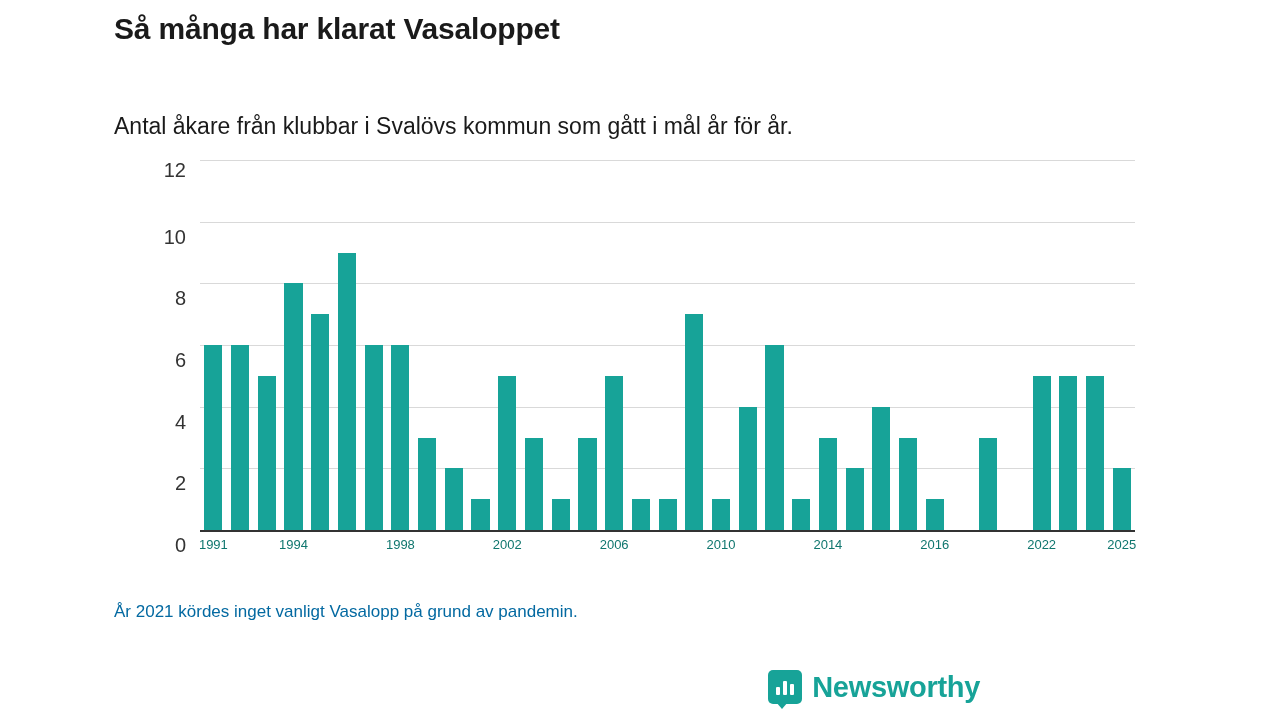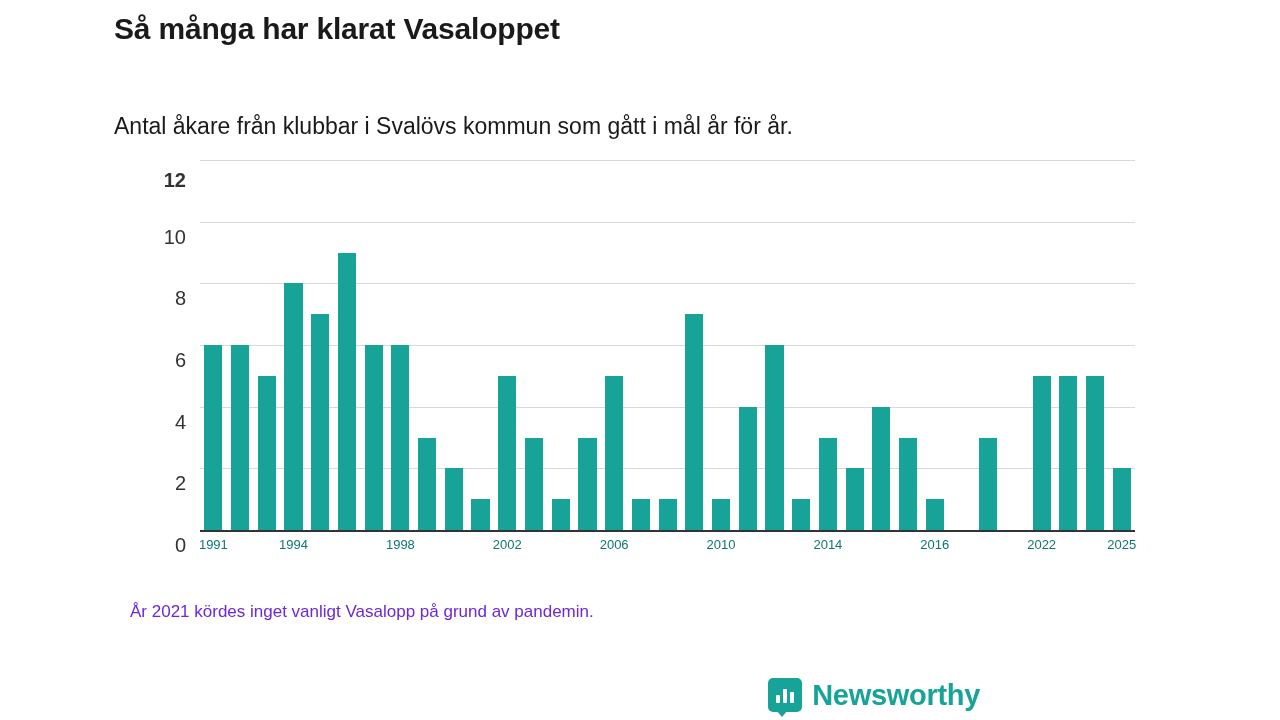--- a/index.html
+++ b/index.html
@@ -135,32 +135,30 @@
     top: 0;
     transform: translateX(-50%);
     white-space: nowrap;
   }
 
   .footnote {
     position: absolute;
     left: 114px;
     top: 602px;
     font-size: 17px;
-    color: #6d28d9;
-    margin-left: 16px;
+    color: #0369a1;
   }
 
   .brand {
     position: absolute;
     right: 112px;
     top: 670px;
     display: flex;
     align-items: center;
     gap: 10px;
-    margin-top: 8px;
   }
   .brand-mark {
     width: 34px;
     height: 34px;
     border-radius: 5px;
     background: #17a398;
     display: flex;
     align-items: flex-end;
     justify-content: center;
     gap: 3px;
@@ -204,21 +202,21 @@
   <div class="subtitle">Antal åkare från klubbar i Svalövs kommun som gått i mål år för år.</div>
 
   <div class="chart-area">
     <div class="ylabels" id="ylabels">
         <div class="ytick" style="top: 385px;">0</div>
         <div class="ytick" style="top: 323.333px;">2</div>
         <div class="ytick" style="top: 261.667px;">4</div>
         <div class="ytick" style="top: 200px;">6</div>
         <div class="ytick" style="top: 138.333px;">8</div>
         <div class="ytick" style="top: 76.6667px;">10</div>
-        <div class="ytick" style="top: 20px; font-weight: bold;">12</div>
+        <div class="ytick" style="top: 10px;">12</div>
       </div>
     <div class="plot">
       <div id="gridlines">
           <div class="gridline axis" style="top: 370px;"></div>
           <div class="gridline" style="top: 308.333px;"></div>
           <div class="gridline" style="top: 246.667px;"></div>
           <div class="gridline" style="top: 185px;"></div>
           <div class="gridline" style="top: 123.333px;"></div>
           <div class="gridline" style="top: 61.6667px;"></div>
           <div class="gridline" style="top: 0px;"></div>

